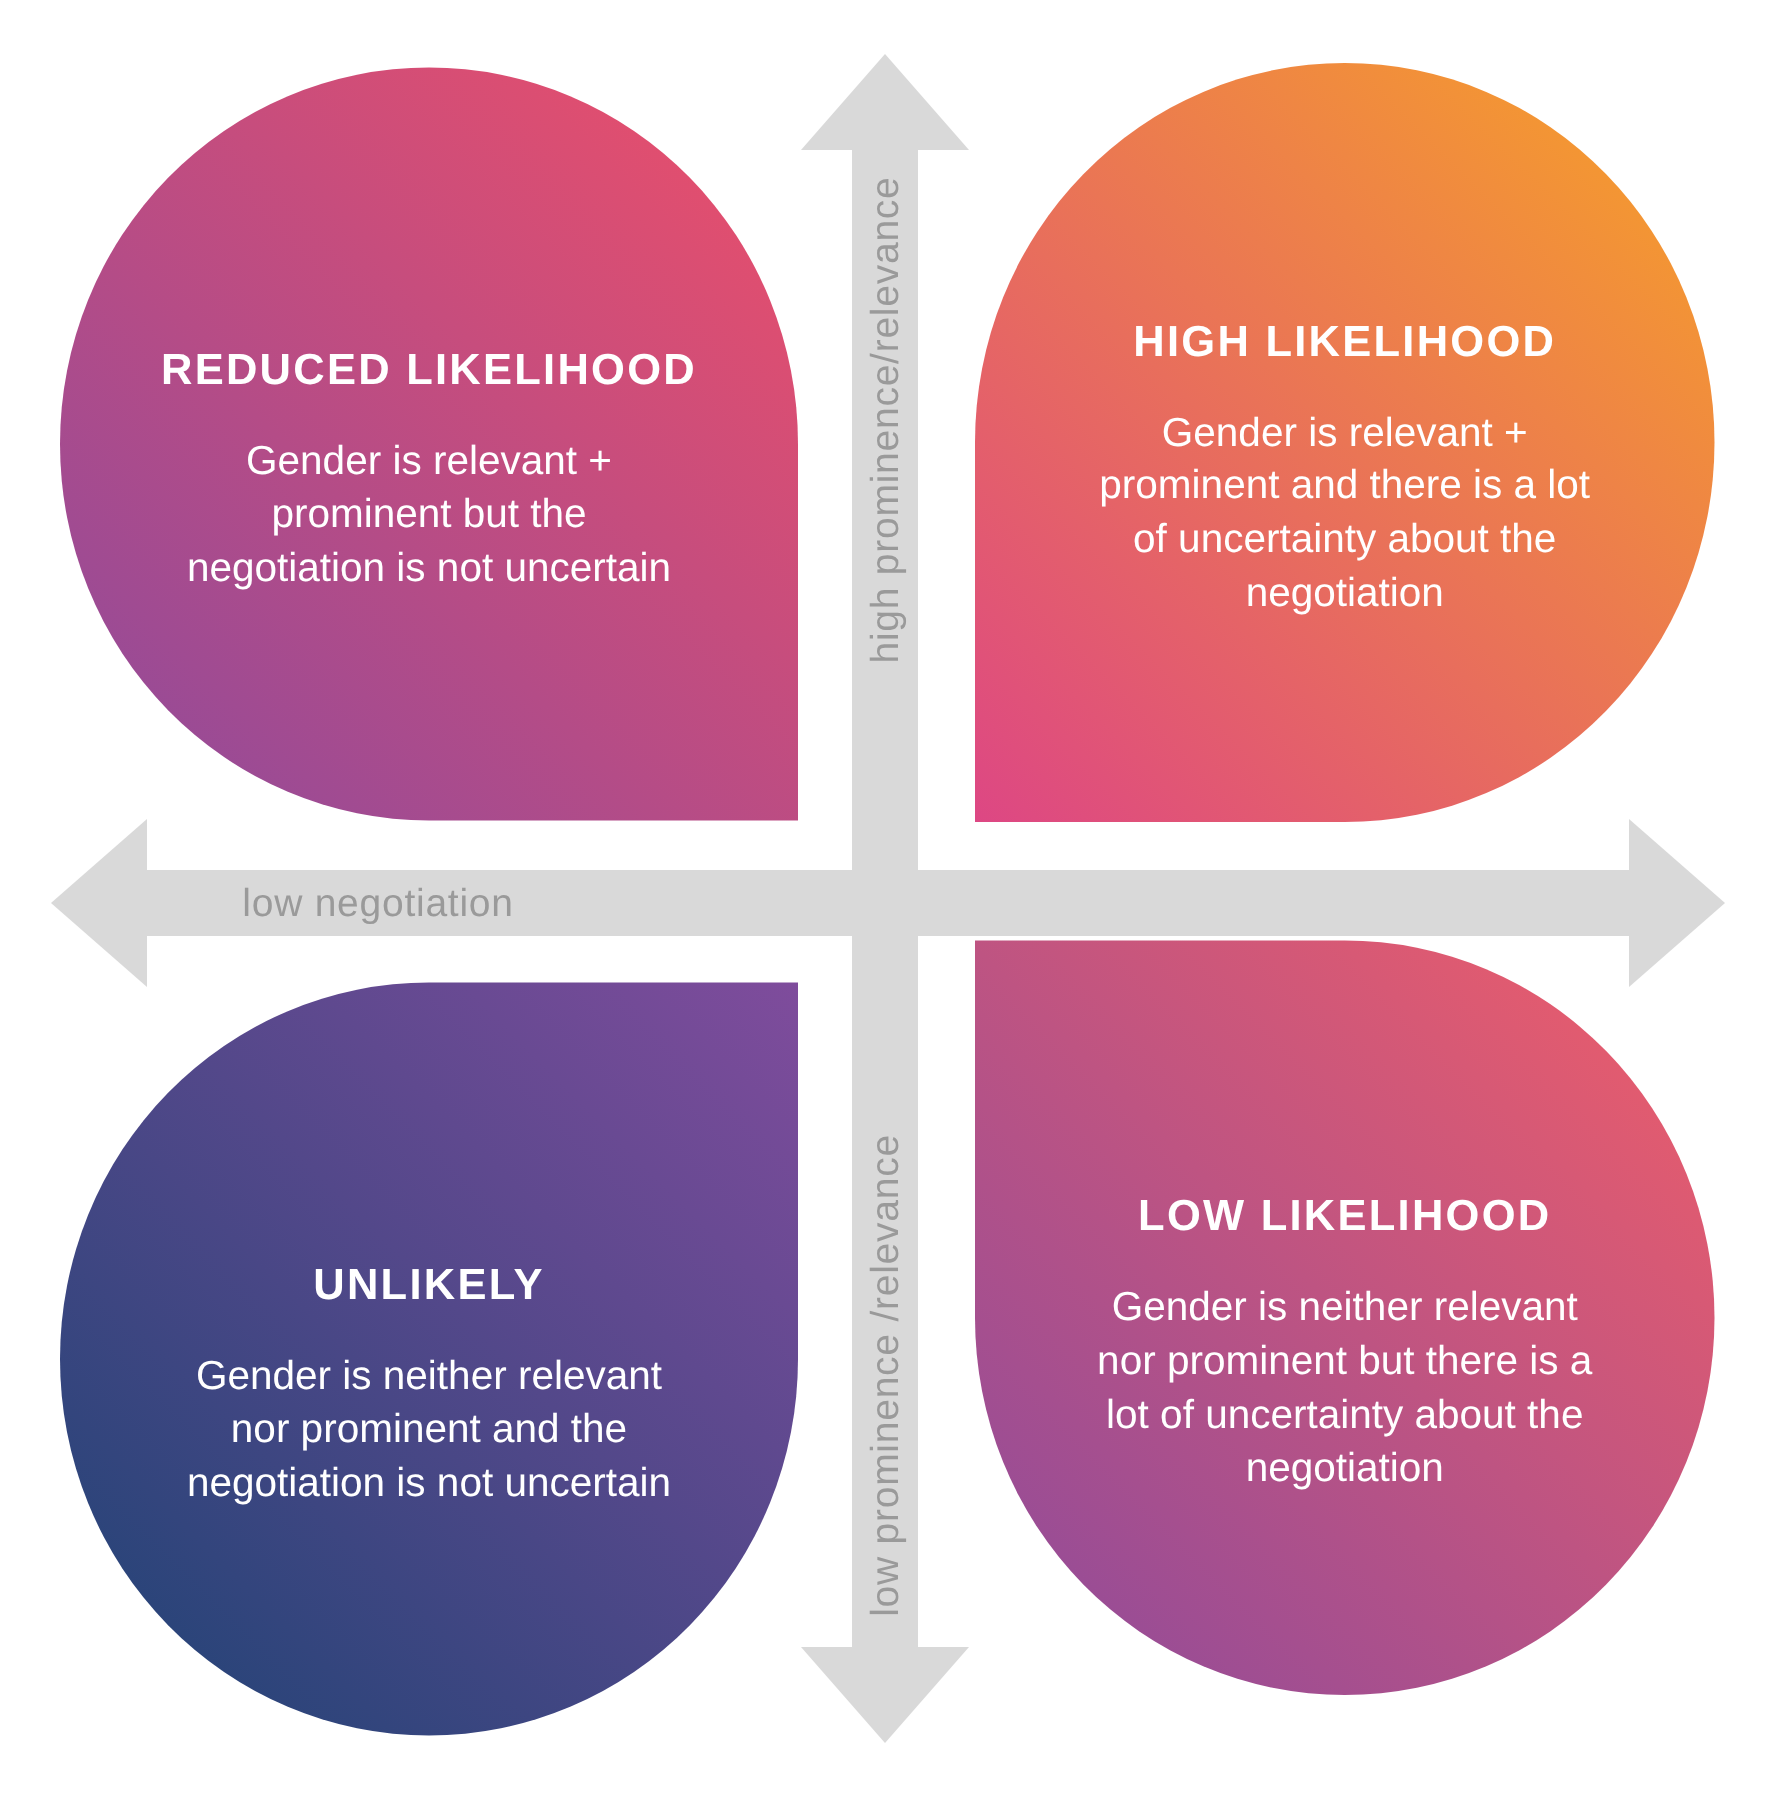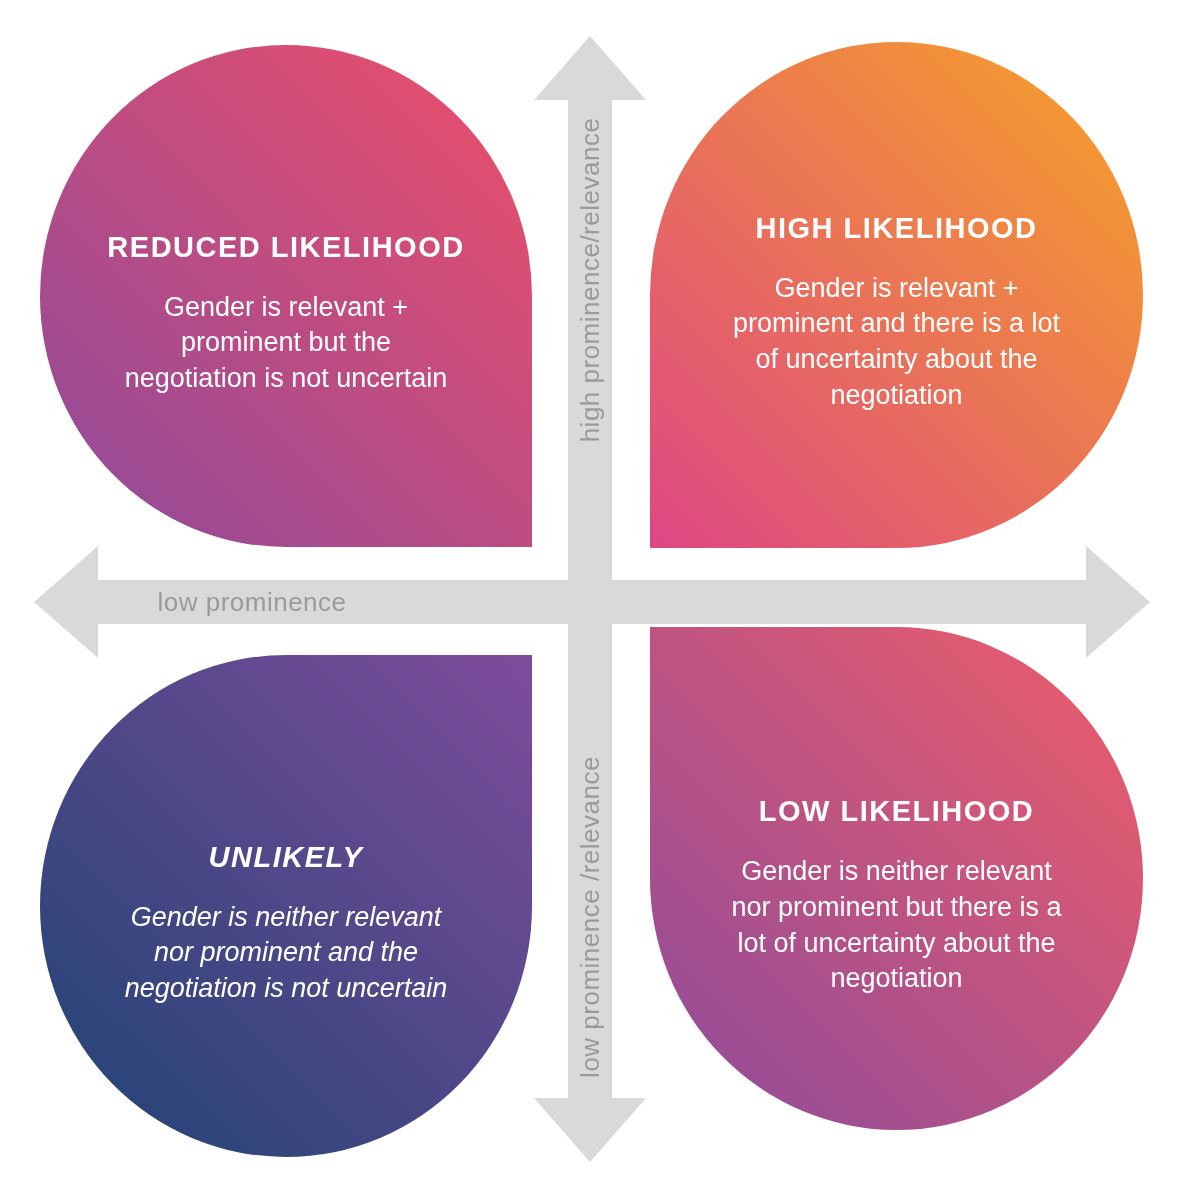--- a/index.html
+++ b/index.html
@@ -121,38 +121,38 @@
 
   <div class="v-shaft"></div>
   <div class="h-shaft"></div>
   <div class="arrowhead up"></div>
   <div class="arrowhead down"></div>
   <div class="arrowhead left"></div>
   <div class="arrowhead right"></div>
 
   <div class="axis-label vertical v-top">high prominence/relevance</div>
   <div class="axis-label vertical v-bottom">low prominence /relevance</div>
-  <div class="axis-label h-left">low prominence</div>
+  <div class="axis-label h-left">low negotiation</div>
 
   <div class="quadrant tl" style="background: linear-gradient(45deg, rgb(141, 74, 156), rgb(238, 79, 104));">
     <div class="q-title">REDUCED LIKELIHOOD</div>
     <div class="q-desc">Gender is relevant +
 prominent but the
 negotiation is not uncertain</div>
   </div>
 
   <div class="quadrant tr" style="background: linear-gradient(45deg, rgb(221, 71, 132), rgb(247, 163, 38));">
     <div class="q-title">HIGH LIKELIHOOD</div>
     <div class="q-desc">Gender is relevant +
 prominent and there is a lot
 of uncertainty about the
 negotiation</div>
   </div>
 
-  <div class="quadrant bl" style="background: linear-gradient(45deg, rgb(29, 67, 116), rgb(127, 76, 156)); font-style: italic;">
+  <div class="quadrant bl" style="background: linear-gradient(45deg, rgb(29, 67, 116), rgb(127, 76, 156));">
     <div class="q-title">UNLIKELY</div>
     <div class="q-desc">Gender is neither relevant
 nor prominent and the
 negotiation is not uncertain</div>
   </div>
 
   <div class="quadrant br" style="background: linear-gradient(45deg, rgb(140, 74, 156), rgb(240, 94, 104));">
     <div class="q-title">LOW LIKELIHOOD</div>
     <div class="q-desc">Gender is neither relevant
 nor prominent but there is a

